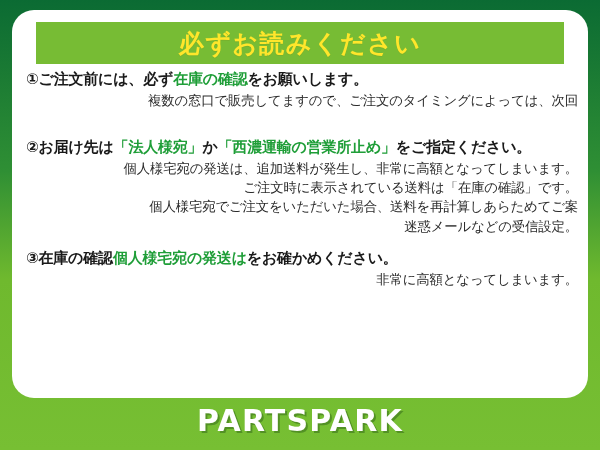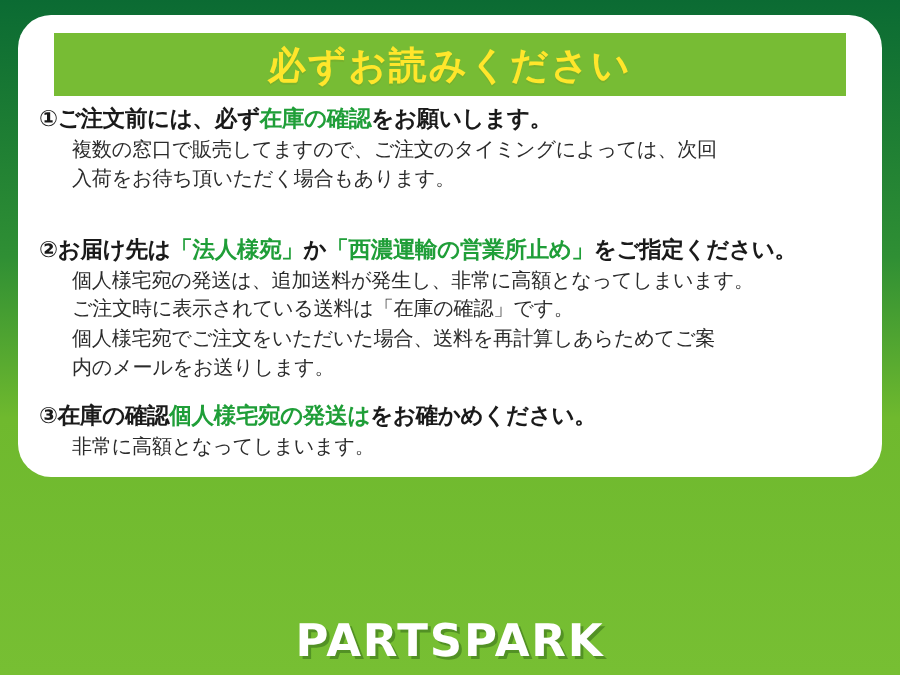--- a/index.html
+++ b/index.html
@@ -23,21 +23,21 @@
     background: linear-gradient(to bottom, #0b6b33 0%, #2f8f34 38%, #6fb92e 62%, #77bf33 100%);
     overflow: hidden;
   }
 
   
   .card {
     position: absolute;
     left: 12px;
     top: 10px;
     width: 576px;
-    height: 308px;
+    height: 388px;
     box-sizing: border-box;
     background: #ffffff;
     border-radius: 22px;
     overflow: hidden;
   }
 
   
   .title-bar {
     position: absolute;
     left: 24px;
@@ -89,35 +89,36 @@
     color: #2b2b2b;
     font-size: 13.4px;
     font-weight: normal;
     line-height: 1.42;
     letter-spacing: -0.15px;
     padding-left: 22px;
     margin-top: 2px;
   }
   .sec-body div {
     white-space: nowrap;
+    text-align: right;
   }
 
   .sec-1 { margin-top: 0px; }
   .sec-2 { margin-top: 28px; }
   .sec-3 { margin-top: 13px; }
 
   
   .footer {
     position: absolute;
     left: 0;
     bottom: 0;
     width: 600px;
     height: 44px;
     display: flex;
-    align-items: center;
+    align-items: flex-start;
     justify-content: center;
   }
   .brand {
     color: #ffffff;
     font-size: 30px;
     font-weight: bold;
     letter-spacing: 1.2px;
     line-height: 1;
     text-shadow: 2px 2px 0 rgba(40,90,20,0.45);
     font-family: "DejaVu Sans", "Liberation Sans", sans-serif;
@@ -133,31 +134,30 @@
     <div class="title-bar">
       <span class="title-text">必ずお読みください</span>
     </div>
 
     <div class="content">
 
       <div class="section sec-1">
         <div class="sec-head"><span>①</span><span>ご注文前には、必ず</span><span class="hl">在庫の確認</span><span>をお願いします。</span></div>
         <div class="sec-body">
           <div>複数の窓口で販売してますので、ご注文のタイミングによっては、次回</div>
-          <div>入荷をお待ち頂いただく場合もあります。</div>
         </div>
       </div>
 
       <div class="section sec-2">
         <div class="sec-head wrap"><span>②</span><span>お届け先は</span><span class="hl">「法人様宛」</span><span>か</span><span class="hl">「西濃運輸の営業所止め」</span><span>をご指定ください。</span></div>
         <div class="sec-body">
           <div>個人様宅宛の発送は、追加送料が発生し、非常に高額となってしまいます。</div>
           <div>ご注文時に表示されている送料は「在庫の確認」です。</div>
           <div>個人様宅宛でご注文をいただいた場合、送料を再計算しあらためてご案</div>
-          <div>内のメールをお送りします。</div>
+          <div>迷惑メールなどの受信設定。</div>
         </div>
       </div>
 
       <div class="section sec-3">
         <div class="sec-head"><span>③</span><span>在庫の確認</span><span class="hl">個人様宅宛の発送は</span><span>をお確かめください。</span></div>
         <div class="sec-body">
           <div>非常に高額となってしまいます。</div>
         </div>
       </div>
 

